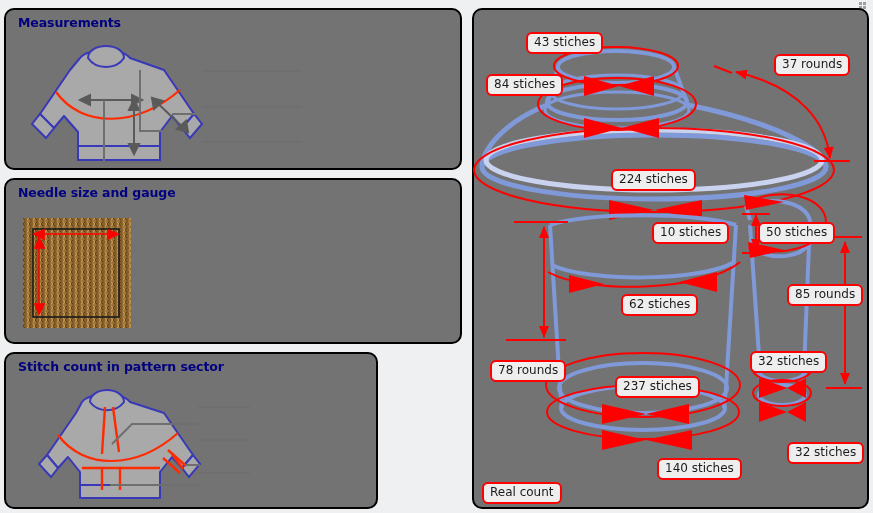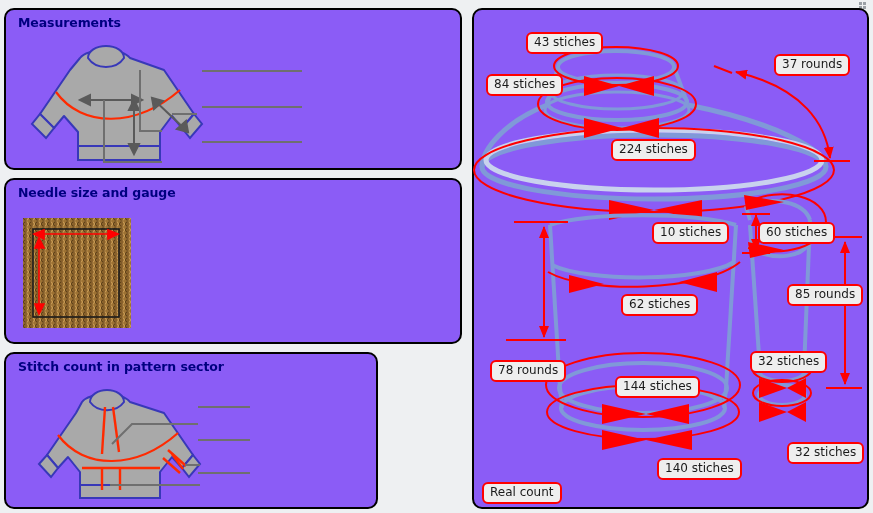--- a/index.html
+++ b/index.html
@@ -7,21 +7,21 @@
     margin: 0; padding: 0;
     width: 873px; height: 513px;
     background: #eef0f2;
     font-family: "DejaVu Sans", sans-serif;
     overflow: hidden;
   }
   #root { position: relative; width: 873px; height: 513px; }
 
   .panel {
     position: absolute;
-    background: #8b5cf6;
+    background: #737373;
     border: 2px solid #000000;
     border-radius: 10px;
   }
   .panel-title {
     position: absolute;
     left: 12px; top: 5px;
     font-size: 12.5px;
     font-weight: bold;
     color: #000080;
     letter-spacing: -0.1px;
@@ -367,35 +367,35 @@
       <line x1="352" y1="378" x2="388" y2="378" stroke="#ff0000" stroke-width="2"></line>
       <path d="M371 232 L371 374" stroke="#ff0000" stroke-width="2" marker-start="url(#arrL)" marker-end="url(#arrR)"></path>
     </svg>
 
     <div class="tag" style="left:52px; top:22px;">43 stiches</div>
 
     <div class="tag" style="left:12px; top:64px;text-align:right;">84 stiches</div>
 
     <div class="tag" style="left:300px; top:44px;">37 rounds</div>
 
-    <div class="tag" style="left:137px; top:129px;border-radius:6px;">224 stiches</div>
+    <div class="tag" style="left:137px; top:159px;border-radius:6px;">224 stiches</div>
 
     <div class="tag" style="left:178px; top:212px;">10 stiches</div>
 
-    <div class="tag" style="left:284px; top:212px;">60 stiches</div>
+    <div class="tag" style="left:284px; top:212px;">50 stiches</div>
 
     <div class="tag" style="left:147px; top:284px;">62 stiches</div>
 
     <div class="tag" style="left:313px; top:274px;">85 rounds</div>
 
     <div class="tag" style="left:16px; top:350px;">78 rounds</div>
 
     <div class="tag" style="left:276px; top:341px;">32 stiches</div>
 
-    <div class="tag" style="left:141px; top:366px;">144 stiches</div>
+    <div class="tag" style="left:141px; top:366px;">237 stiches</div>
 
     <div class="tag" style="left:183px; top:448px;">140 stiches</div>
 
     <div class="tag" style="left:313px; top:432px;">32 stiches</div>
 
     <div class="tag" style="left:8px; top:472px;text-align:center;">Real count</div>
   </div>
 
 </div>
 

